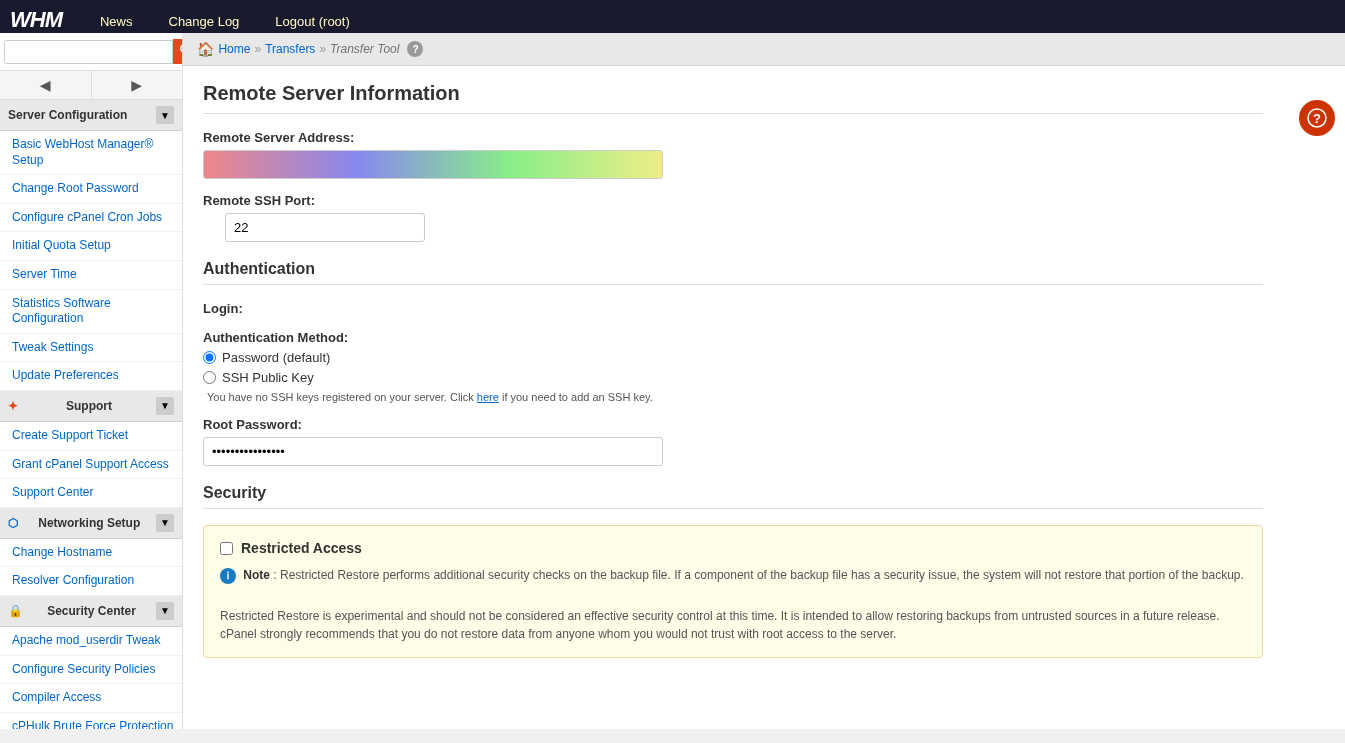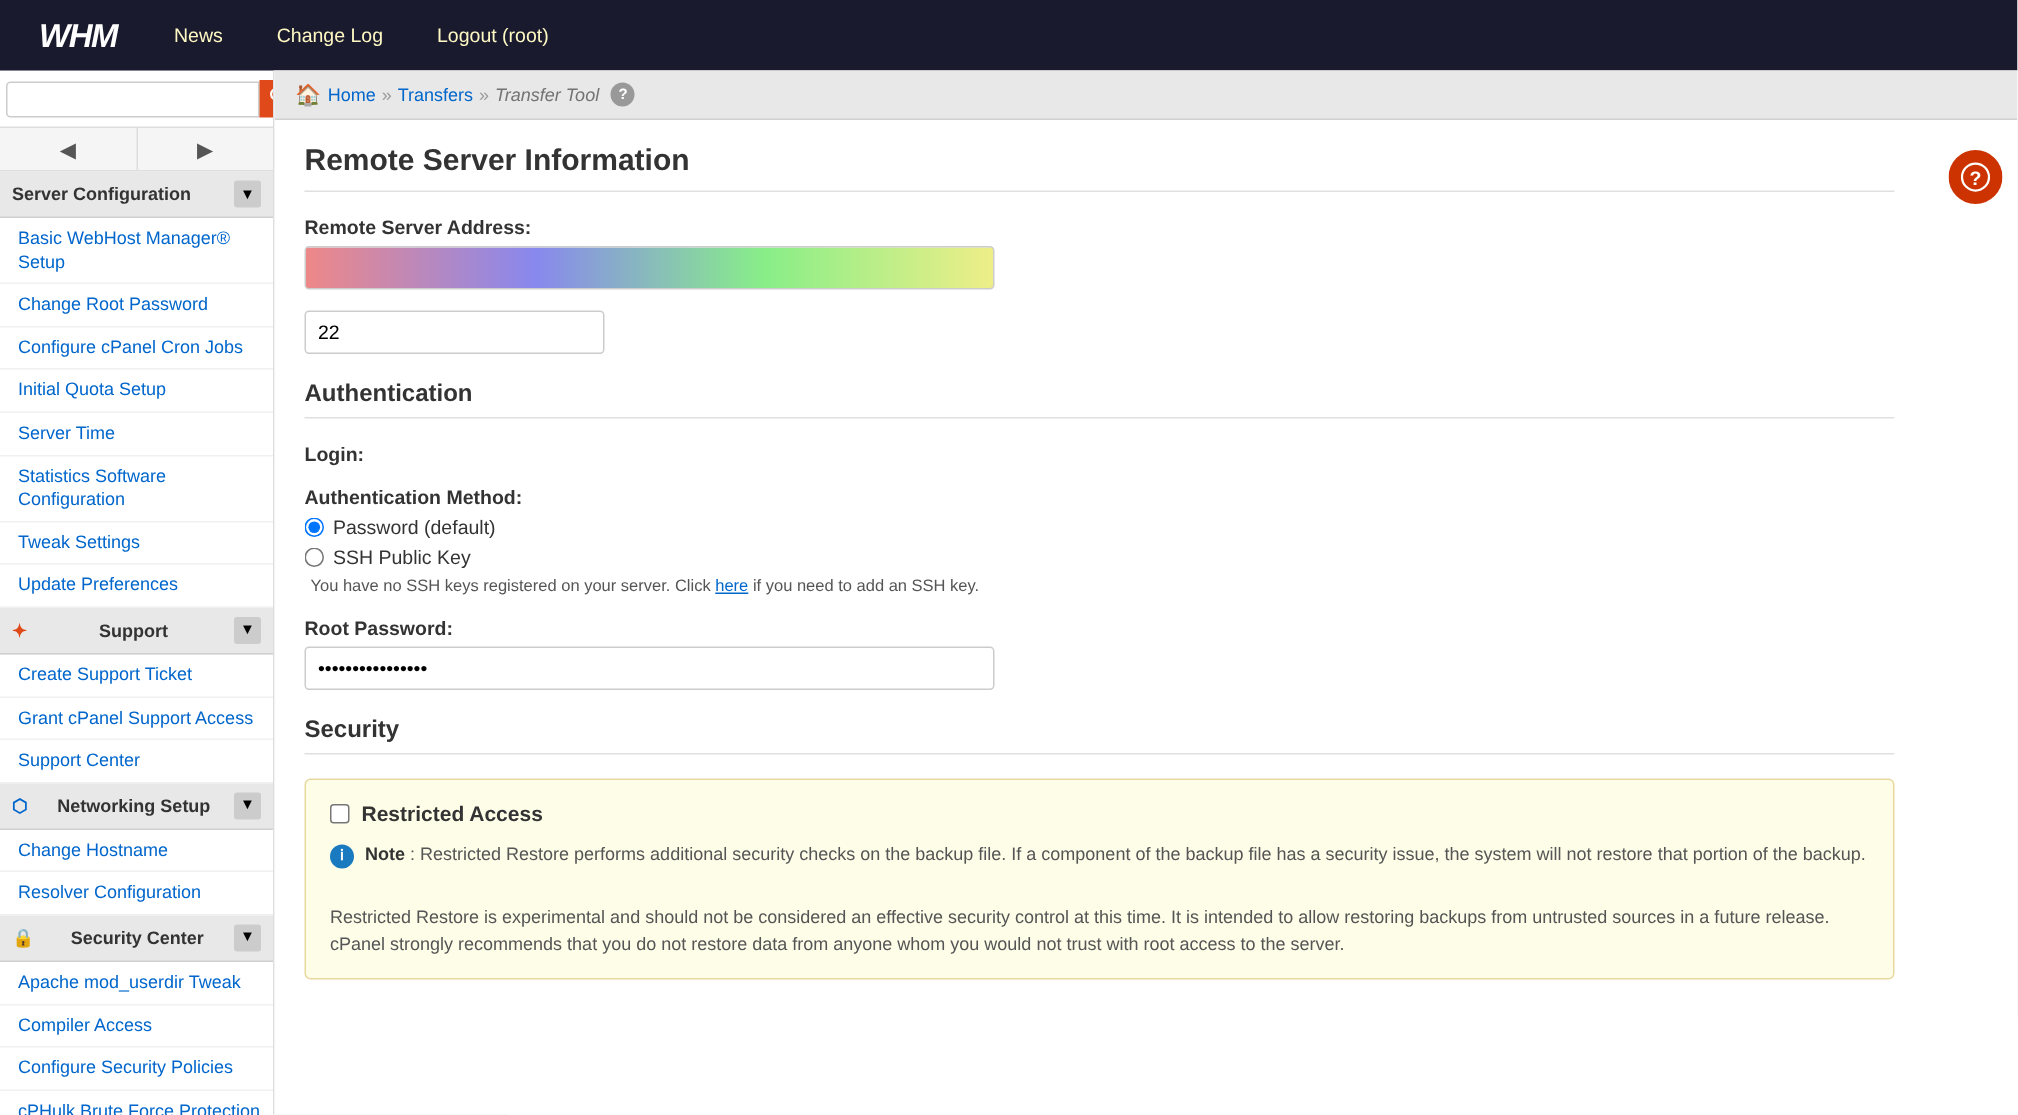--- a/index.html
+++ b/index.html
@@ -1,24 +1,24 @@
 <!DOCTYPE html>
 <html><head>
   <meta charset="utf-8">
   <style>
     * { margin: 0; padding: 0; box-sizing: border-box; }
     body { font-family: Arial, sans-serif; font-size: 13px; color: #333; background: #f0f0f0; }
 
     
     #top-nav {
       background: #1a1a2e;
-      height: 47px;
-      display: flex;
-      align-items: center;
-      padding: 0 26px;
+      height: 33px;
+      display: flex;
+      align-items: flex-end;
+      padding: 0 10px;
       gap: 20px;
     }
     #logo {
       color: #fff;
       font-size: 22px;
       font-weight: bold;
       font-style: italic;
       margin-right: 10px;
       letter-spacing: -1px;
     }
@@ -200,20 +200,21 @@
       font-size: 13px;
       outline: none;
     }
     .form-input-small {
       width: 200px;
       border: 1px solid #ccc;
       border-radius: 3px;
       padding: 6px 8px;
       font-size: 13px;
       outline: none;
+      margin-left: 22px;
     }
 
     .radio-group {
       display: flex;
       flex-direction: column;
       gap: 5px;
     }
     .radio-item {
       display: flex;
       align-items: center;
@@ -354,22 +355,22 @@
       <button class="toggle-btn">▼</button>
         </div>
         <div class="sidebar-item">Change Hostname</div>
         <div class="sidebar-item">Resolver Configuration</div>
         <div class="sidebar-section-header">
           <span style="color:#e04a1a; margin-right:4px;">🔒</span>
           <span>Security Center</span>
       <button class="toggle-btn">▼</button>
         </div>
         <div class="sidebar-item">Apache mod_userdir Tweak</div>
+        <div class="sidebar-item">Configure Security Policies</div>
         <div class="sidebar-item">Compiler Access</div>
-        <div class="sidebar-item">Configure Security Policies</div>
         <div class="sidebar-item">cPHulk Brute Force Protection</div>
       </div>
 
   </aside>
 
   <main id="main-content">
 
     <div id="breadcrumb">
       <span class="breadcrumb-home-icon">🏠</span>
       <a href="#">Home</a>
@@ -383,20 +384,21 @@
     <div id="page-body">
 
       <h2>Remote Server Information</h2>
 
       <div class="form-group">
         <label class="form-label">Remote Server Address:</label>
         <input type="text" class="form-input" style="background: linear-gradient(to right, rgb(238, 136, 136), rgb(136, 136, 238), rgb(136, 238, 136), rgb(238, 238, 136)); border: 1px solid rgb(204, 204, 204);" value="">
       </div>
 
       <div class="form-group">
+        <label class="form-label">Remote SSH Port:</label>
         <input type="text" class="form-input-small" value="22" style="">
       </div>
 
       <div class="form-section-title">Authentication</div>
 
       <div class="form-group">
         <label class="form-label">Login:</label>
       </div>
 
       <div class="form-group">

